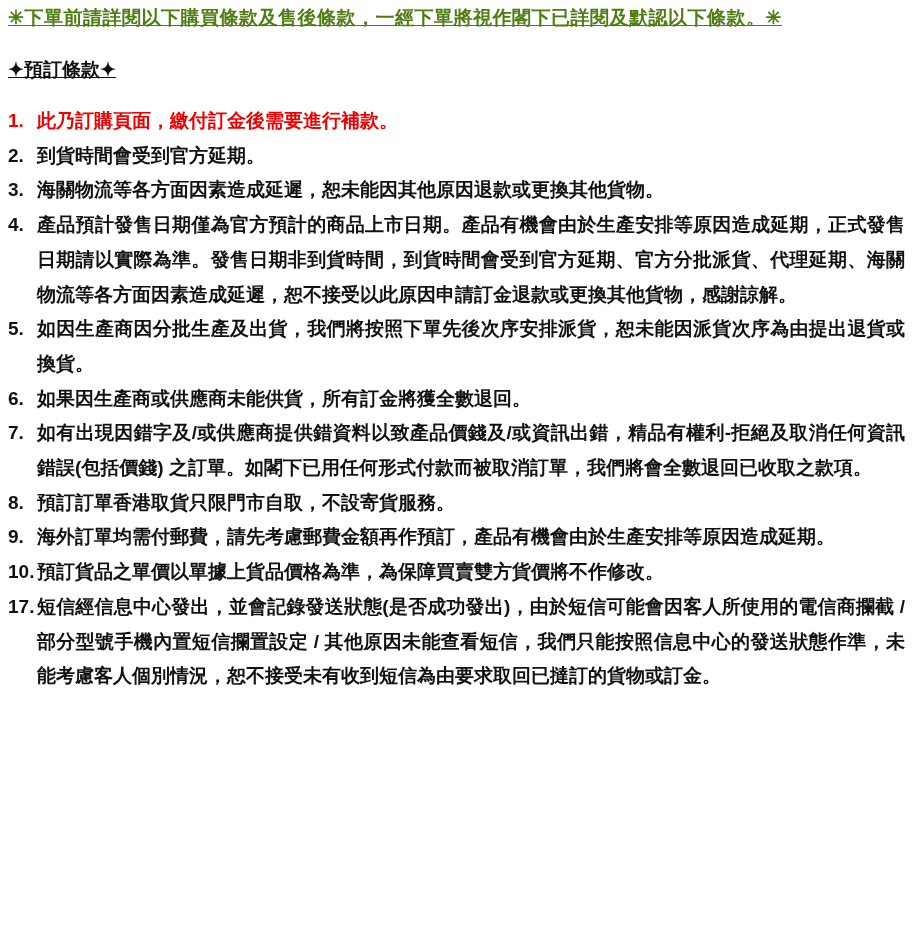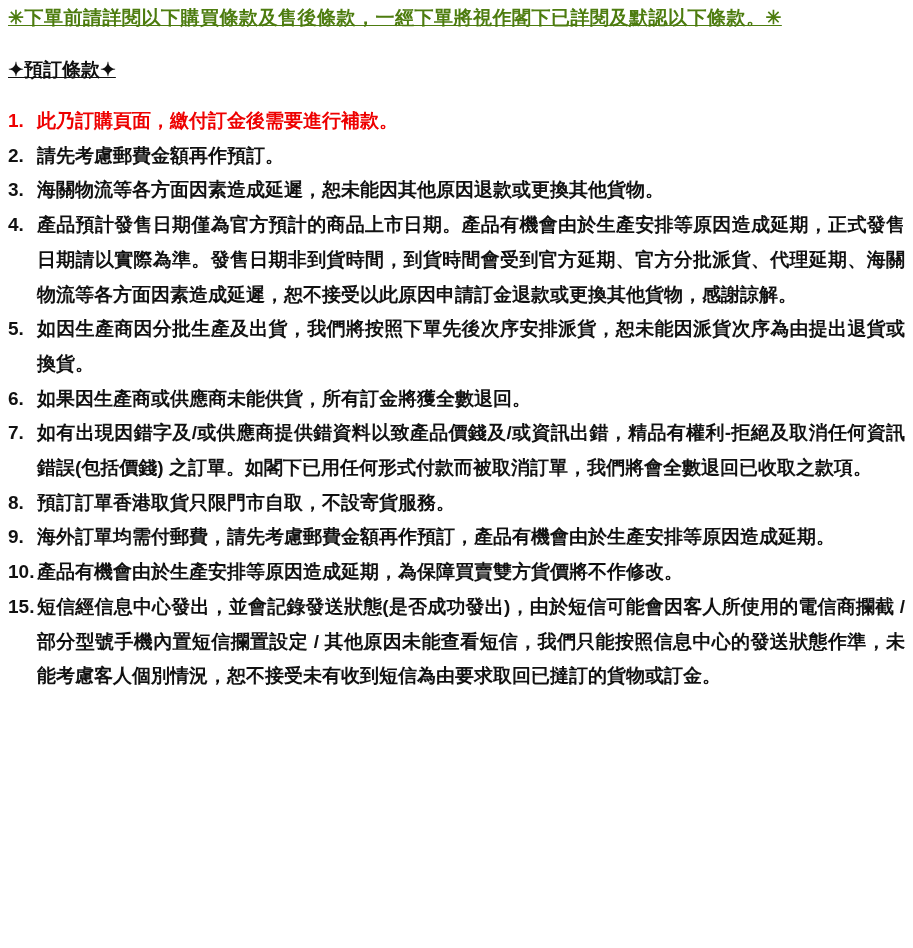--- a/index.html
+++ b/index.html
@@ -69,21 +69,21 @@
   <h2 class="section-title">✦預訂條款✦</h2>
 </div>
 
 <ol class="terms" id="terms-list">
     <li class="term-row">
       <span class="term-num num-red">1.</span>
       <span class="term-text"><span class="seg-red">此乃訂購頁面，繳付訂金後需要進行補款。</span></span>
     </li>
     <li class="term-row">
       <span class="term-num">2.</span>
-      <span class="term-text"><span class="">請先考慮郵費金額再作預訂。</span></span>
+      <span class="term-text"><span class="">到貨時間會受到官方延期。</span></span>
     </li>
     <li class="term-row">
       <span class="term-num">3.</span>
       <span class="term-text"><span class="">海關物流等各方面因素造成延遲，恕未能因其他原因退款或更換其他貨物。</span></span>
     </li>
     <li class="term-row">
       <span class="term-num">4.</span>
       <span class="term-text"><span class="">產品預計發售日期僅為官方預計的商品上市日期。產品有機會由於生產安排等原因造成延期，正式發售日期請以實際為準。發售日期非到貨時間，到貨時間會受到官方延期、官方分批派貨、代理延期、海關物流等各方面因素造成延遲，恕不接受以此原因申請訂金退款或更換其他貨物，感謝諒解。</span></span>
     </li>
     <li class="term-row">
@@ -101,19 +101,19 @@
     <li class="term-row">
       <span class="term-num">8.</span>
       <span class="term-text"><span class="">預訂訂單香港取貨只限門市自取，不設寄貨服務。</span></span>
     </li>
     <li class="term-row">
       <span class="term-num">9.</span>
       <span class="term-text"><span class="">海外訂單均需付郵費，請先考慮郵費金額再作預訂，產品有機會由於生產安排等原因造成延期。</span></span>
     </li>
     <li class="term-row">
       <span class="term-num">10.</span>
-      <span class="term-text"><span class="">產品有機會由於生產安排等原因造成延期，為保障買賣雙方貨價將不作修改。</span></span>
+      <span class="term-text"><span class="">預訂貨品之單價以單據上貨品價格為準，為保障買賣雙方貨價將不作修改。</span></span>
     </li>
     <li class="term-row">
-      <span class="term-num">15.</span>
+      <span class="term-num">17.</span>
       <span class="term-text"><span class="">短信經信息中心發出，並會記錄發送狀態(是否成功發出)，由於短信可能會因客人所使用的電信商攔截 / 部分型號手機內置短信攔置設定 / 其他原因未能查看短信，我們只能按照信息中心的發送狀態作準，未能考慮客人個別情況，恕不接受未有收到短信為由要求取回已撻訂的貨物或訂金。</span></span>
     </li>
   </ol>
 
 </body></html>

